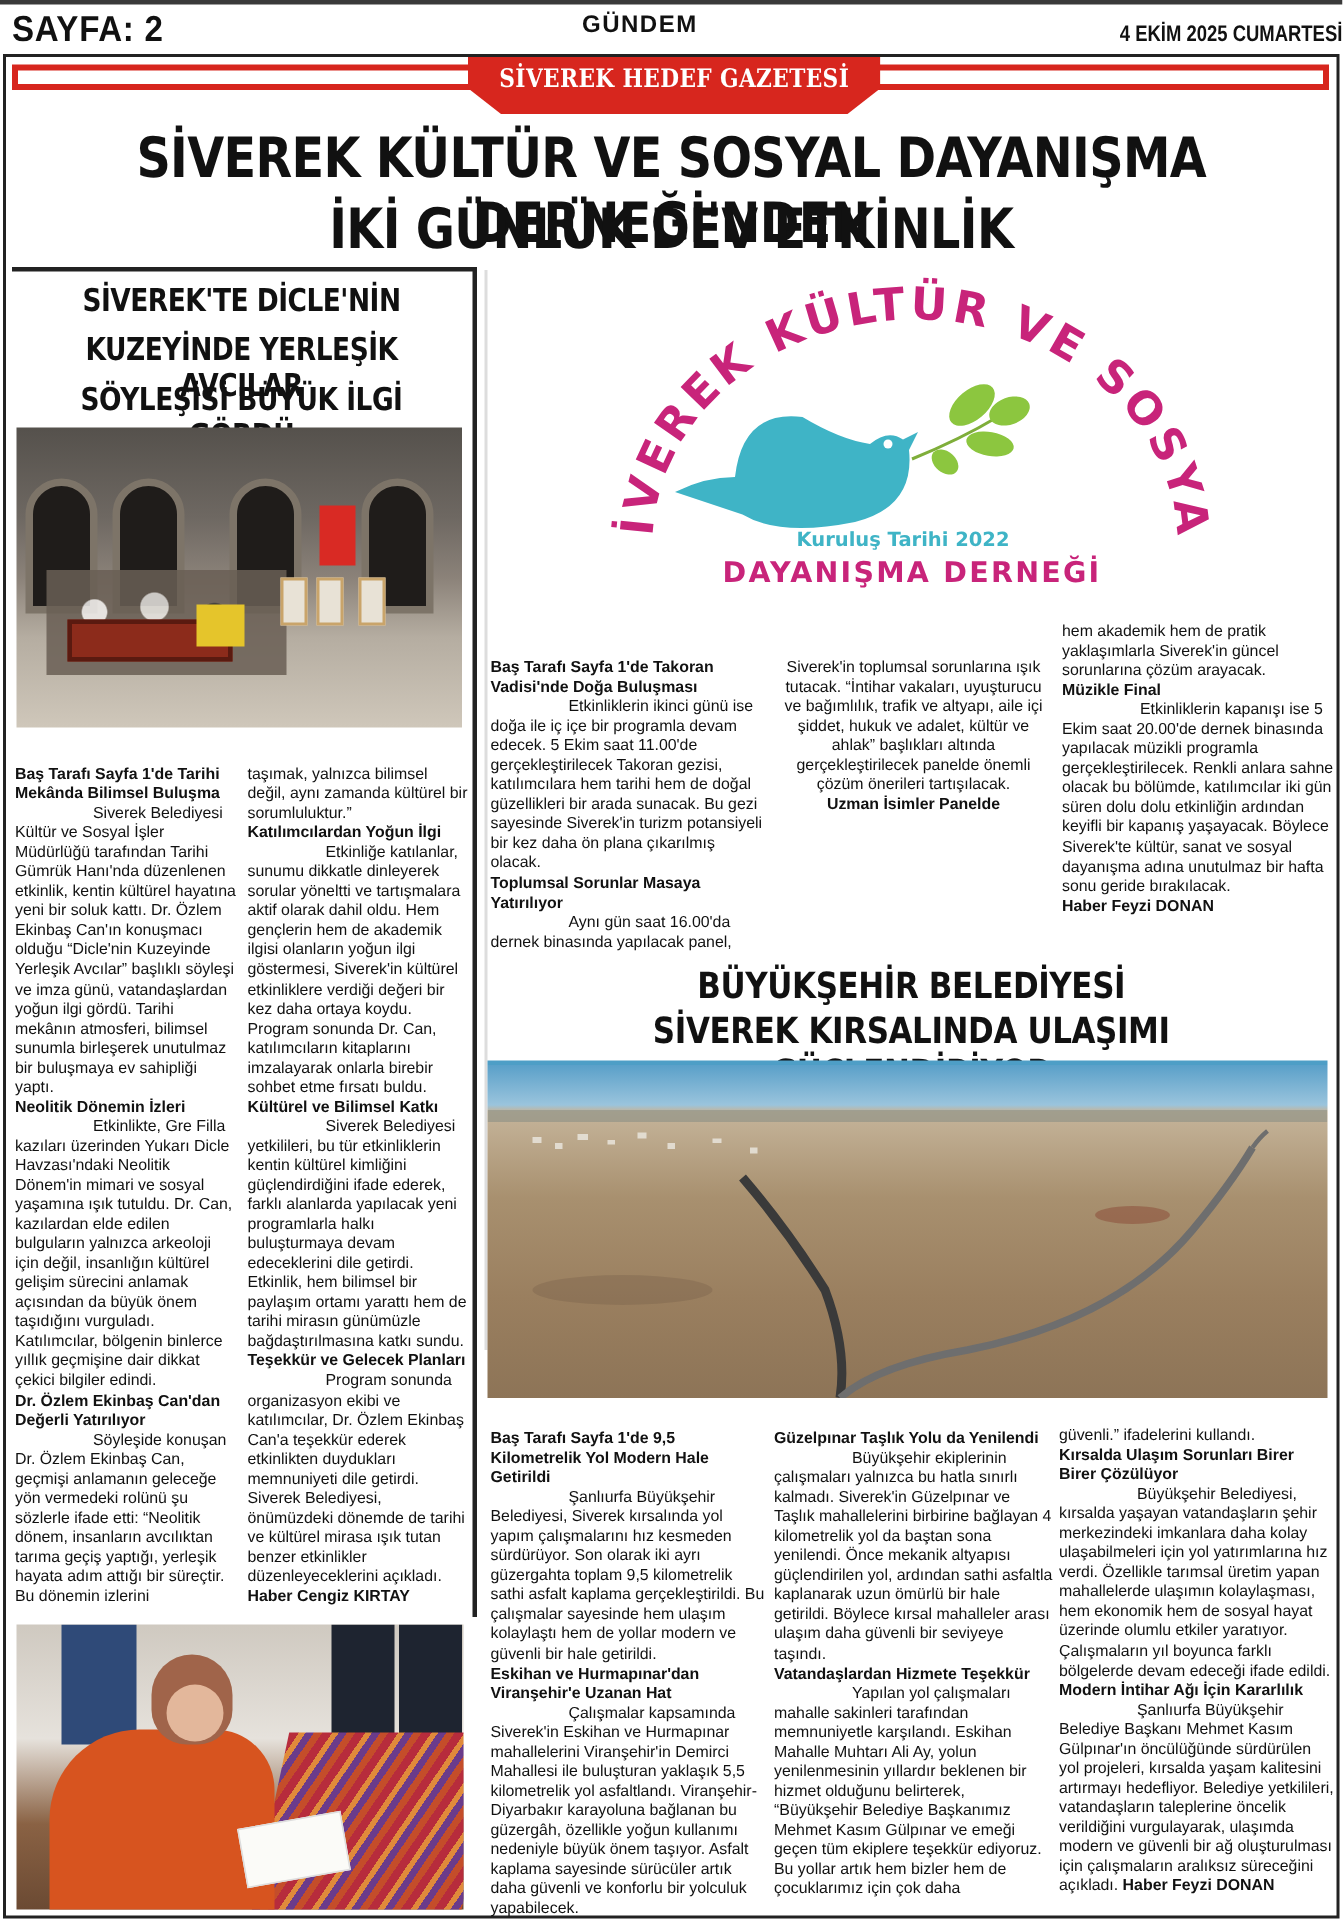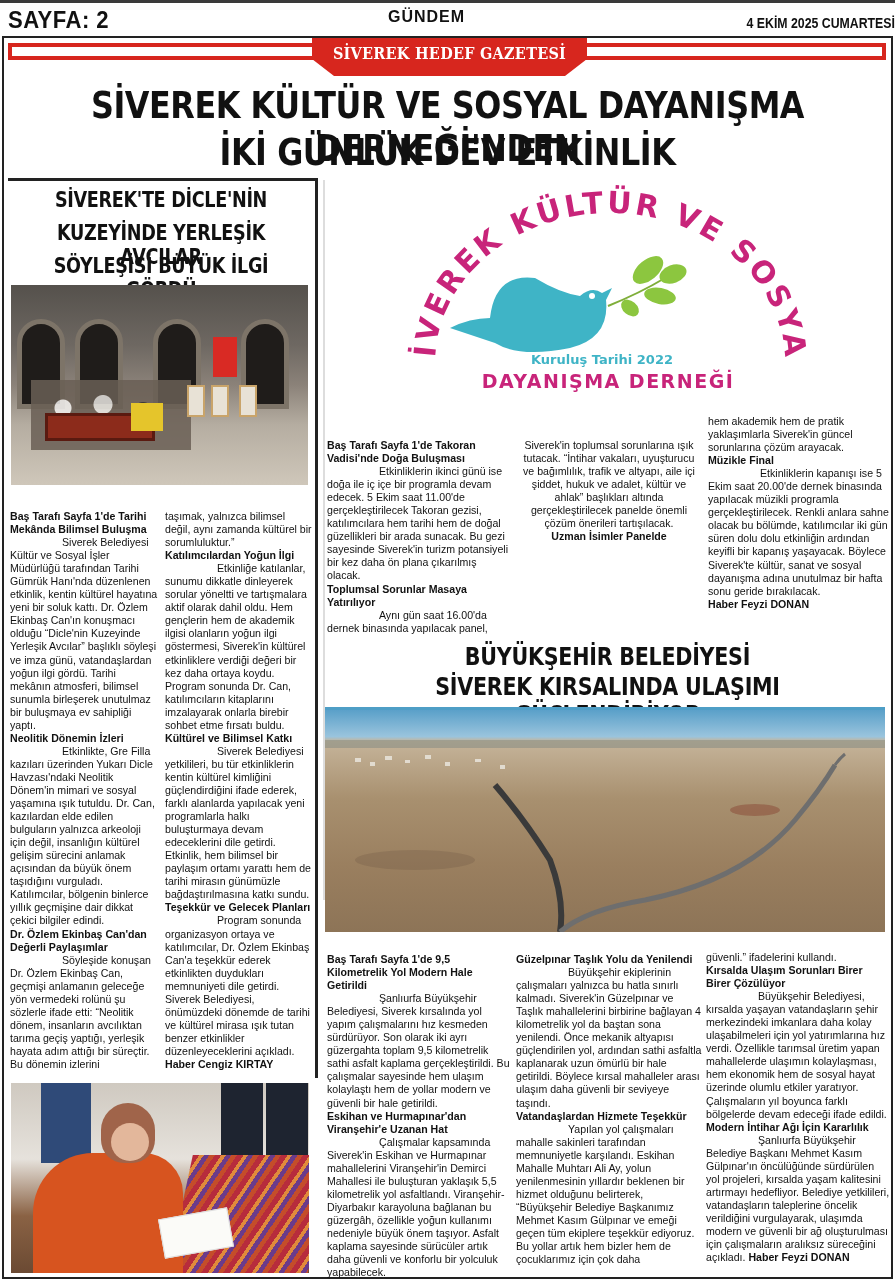--- a/index.html
+++ b/index.html
@@ -104,32 +104,32 @@
   <div class="easel" style="left:176px;"></div>
   <div class="easel" style="left:200px;"></div>
   <div class="easel" style="left:228px;"></div>
 </div>
 
 <div class="col c1">
   <p class="h">Baş Tarafı Sayfa 1'de Tarihi Mekânda Bilimsel Buluşma</p>
   <p class="ind">Siverek Belediyesi Kültür ve Sosyal İşler Müdürlüğü tarafından Tarihi Gümrük Hanı'nda düzenlenen etkinlik, kentin kültürel hayatına yeni bir soluk kattı. Dr. Özlem Ekinbaş Can'ın konuşmacı olduğu “Dicle'nin Kuzeyinde Yerleşik Avcılar” başlıklı söyleşi ve imza günü, vatandaşlardan yoğun ilgi gördü. Tarihi mekânın atmosferi, bilimsel sunumla birleşerek unutulmaz bir buluşmaya ev sahipliği yaptı.</p>
   <p class="h">Neolitik Dönemin İzleri</p>
   <p class="ind">Etkinlikte, Gre Filla kazıları üzerinden Yukarı Dicle Havzası'ndaki Neolitik Dönem'in mimari ve sosyal yaşamına ışık tutuldu. Dr. Can, kazılardan elde edilen bulguların yalnızca arkeoloji için değil, insanlığın kültürel gelişim sürecini anlamak açısından da büyük önem taşıdığını vurguladı. Katılımcılar, bölgenin binlerce yıllık geçmişine dair dikkat çekici bilgiler edindi.</p>
-  <p class="h">Dr. Özlem Ekinbaş Can'dan Değerli Paylaşımlar</p>
+  <p class="h">Dr. Özlem Ekinbaş Can'dan Değerli Yatırılıyor</p>
   <p class="ind">Söyleşide konuşan Dr. Özlem Ekinbaş Can, geçmişi anlamanın geleceğe yön vermedeki rolünü şu sözlerle ifade etti: “Neolitik dönem, insanların avcılıktan tarıma geçiş yaptığı, yerleşik hayata adım attığı bir süreçtir. Bu dönemin izlerini</p>
 </div>
 
 <div class="col c2">
   <p>taşımak, yalnızca bilimsel değil, aynı zamanda kültürel bir sorumluluktur.”</p>
   <p class="h">Katılımcılardan Yoğun İlgi</p>
   <p class="ind">Etkinliğe katılanlar, sunumu dikkatle dinleyerek sorular yöneltti ve tartışmalara aktif olarak dahil oldu. Hem gençlerin hem de akademik ilgisi olanların yoğun ilgi göstermesi, Siverek'in kültürel etkinliklere verdiği değeri bir kez daha ortaya koydu. Program sonunda Dr. Can, katılımcıların kitaplarını imzalayarak onlarla birebir sohbet etme fırsatı buldu.</p>
   <p class="h">Kültürel ve Bilimsel Katkı</p>
   <p class="ind">Siverek Belediyesi yetkilileri, bu tür etkinliklerin kentin kültürel kimliğini güçlendirdiğini ifade ederek, farklı alanlarda yapılacak yeni programlarla halkı buluşturmaya devam edeceklerini dile getirdi. Etkinlik, hem bilimsel bir paylaşım ortamı yarattı hem de tarihi mirasın günümüzle bağdaştırılmasına katkı sundu.</p>
   <p class="h">Teşekkür ve Gelecek Planları</p>
-  <p class="ind">Program sonunda organizasyon ortaya ve katılımcılar, Dr. Özlem Ekinbaş Can'a teşekkür ederek etkinlikten duydukları memnuniyeti dile getirdi. Siverek Belediyesi, önümüzdeki dönemde de tarihi ve kültürel mirasa ışık tutan benzer etkinlikler düzenleyeceklerini açıkladı.</p>
+  <p class="ind">Program sonunda organizasyon ekibi ve katılımcılar, Dr. Özlem Ekinbaş Can'a teşekkür ederek etkinlikten duydukları memnuniyeti dile getirdi. Siverek Belediyesi, önümüzdeki dönemde de tarihi ve kültürel mirasa ışık tutan benzer etkinlikler düzenleyeceklerini açıkladı.</p>
   <p class="sig">Haber Cengiz KIRTAY</p>
 </div>
 
 <div class="photo photo2">
   <div class="stand-blue"></div>
   <div class="stand-dark" style="left:210px;"></div>
   <div class="stand-dark" style="left:255px;"></div>
   <div class="carpet"></div>
   <div class="person-orange"></div>
   <div class="head"></div>

